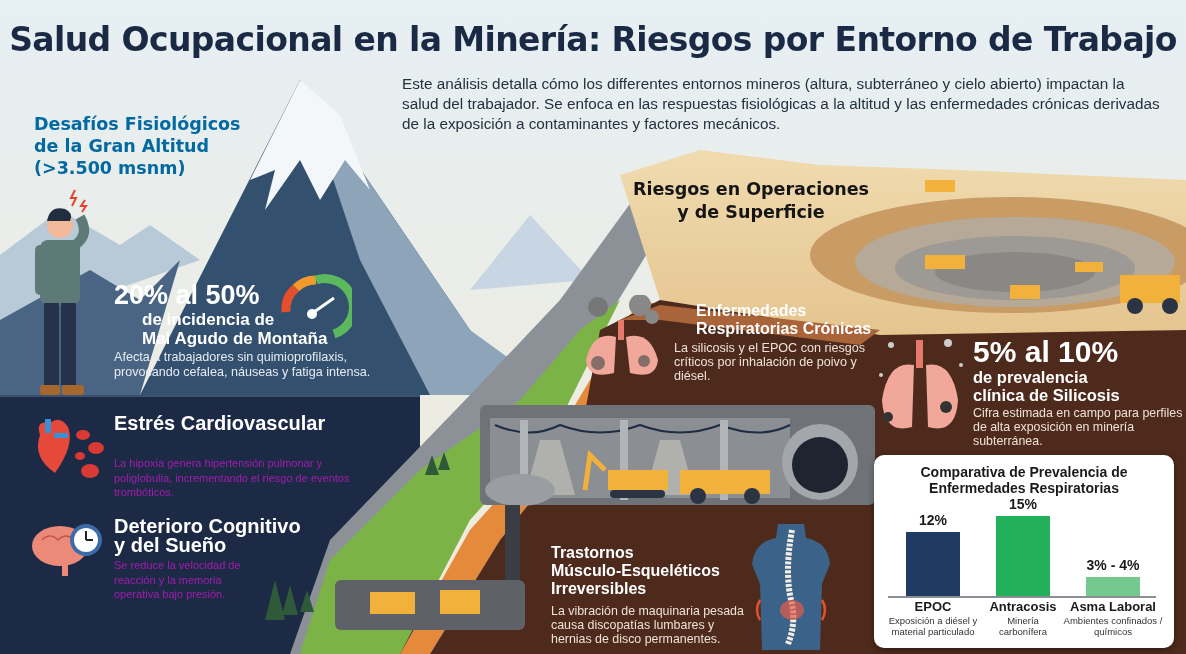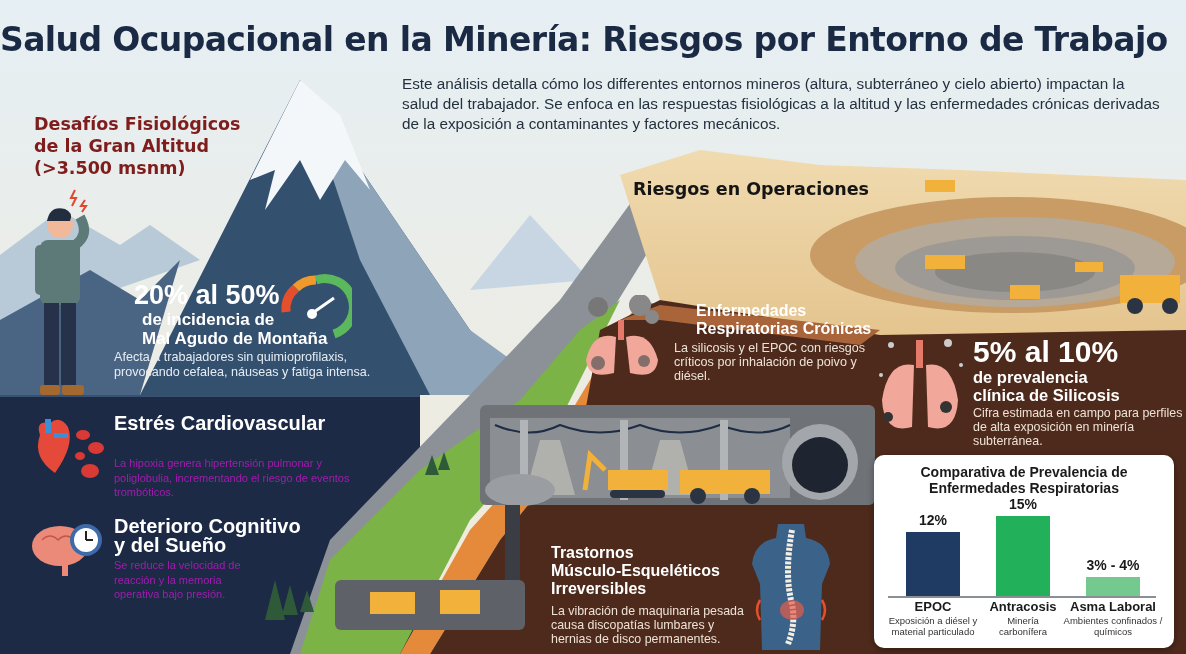--- a/index.html
+++ b/index.html
@@ -1,22 +1,22 @@
 <!DOCTYPE html>
 <html><head>
 <meta charset="utf-8">
 <style>
   html,body{margin:0;padding:0;}
   body{width:1186px;height:654px;overflow:hidden;position:relative;font-family:"Liberation Sans","DejaVu Sans",sans-serif;background:#e4edf2;}
   .abs{position:absolute;}
   .bgsvg{position:absolute;left:0;top:0;width:1186px;height:654px;}
-  .title{left:0;top:20px;width:1186px;font-family:"DejaVu Sans",sans-serif;font-weight:bold;font-size:33px;color:#1b2a44;letter-spacing:-0.6px;}
+  .title{left:0;top:20px;width:1186px;text-align:center;font-family:"DejaVu Sans",sans-serif;font-weight:bold;font-size:33px;color:#1b2a44;letter-spacing:-0.6px;}
   .intro{left:402px;top:74px;width:760px;font-family:"Liberation Sans",sans-serif;font-size:15.3px;line-height:20px;color:#23303f;}
-  .alt-head{left:34px;top:113px;width:240px;font-family:"DejaVu Sans",sans-serif;font-weight:bold;font-size:17.5px;line-height:22px;color:#7f1d1d;}
-  .stat-big{left:114px;top:280px;font-weight:bold;font-size:27px;color:#fff;margin-left:20px;}
+  .alt-head{left:34px;top:113px;width:240px;font-family:"DejaVu Sans",sans-serif;font-weight:bold;font-size:17.5px;line-height:22px;color:#0369a1;}
+  .stat-big{left:114px;top:280px;font-weight:bold;font-size:27px;color:#fff;}
   .stat-sub{left:114px;top:310px;font-weight:bold;font-size:17px;line-height:19px;color:#fff;margin-left:28px;}
   .stat-desc{left:114px;top:350px;width:300px;font-size:12.6px;line-height:15px;color:#e6ecf3;}
   .card-head{font-weight:bold;font-size:20px;line-height:19px;color:#fff;}
   .card-desc{font-size:11px;line-height:14.5px;color:#a21caf;}
   .riesgos-head{left:606px;top:178px;width:290px;text-align:center;font-family:"DejaVu Sans",sans-serif;font-weight:bold;font-size:17.5px;line-height:23px;color:#151515;}
   .resp-head{left:696px;top:302px;font-weight:bold;font-size:16px;line-height:18px;color:#fff;}
   .resp-desc{left:674px;top:341px;width:200px;font-size:12.6px;line-height:14px;color:#eee2d6;}
   .sil-big{left:973px;top:335px;font-weight:bold;font-size:30px;color:#fff;}
   .sil-sub{left:973px;top:368px;font-weight:bold;font-size:16.5px;line-height:18px;color:#fff;}
   .sil-desc{left:973px;top:406px;width:220px;font-size:12.4px;line-height:14px;color:#eee2d6;}
@@ -177,20 +177,21 @@
   <line x1="56" y1="22" x2="63" y2="22" stroke="#222" stroke-width="2"></line>
 </svg>
 <div class="abs card-head" style="left:114px;top:517px">
   <div>Deterioro Cognitivo</div>
   <div>y del Sueño</div>
 </div>
 <div class="abs card-desc" style="left:114px;top:558px;width:150px">Se reduce la velocidad de reacción y la memoria operativa bajo presión.</div>
 
 <div class="abs riesgos-head">
   <div>Riesgos en Operaciones</div>
+  <div>y de Superficie</div>
 </div>
 
 <svg class="abs" style="left:578px;top:295px;width:90px;height:90px" viewBox="0 0 90 90">
   <circle cx="20" cy="12" r="10" fill="#777"></circle>
   <circle cx="62" cy="10" r="11" fill="#888"></circle>
   <circle cx="74" cy="22" r="7" fill="#888"></circle>
   <rect x="40" y="25" width="6" height="20" fill="#e57a6a"></rect>
   <path d="M38,42 Q15,35 8,65 Q10,85 36,78 Z" fill="#f1a89b"></path>
   <path d="M48,42 Q72,35 80,65 Q78,85 52,78 Z" fill="#f1a89b"></path>
   <circle cx="20" cy="68" r="7" fill="#555" opacity="0.7"></circle>

